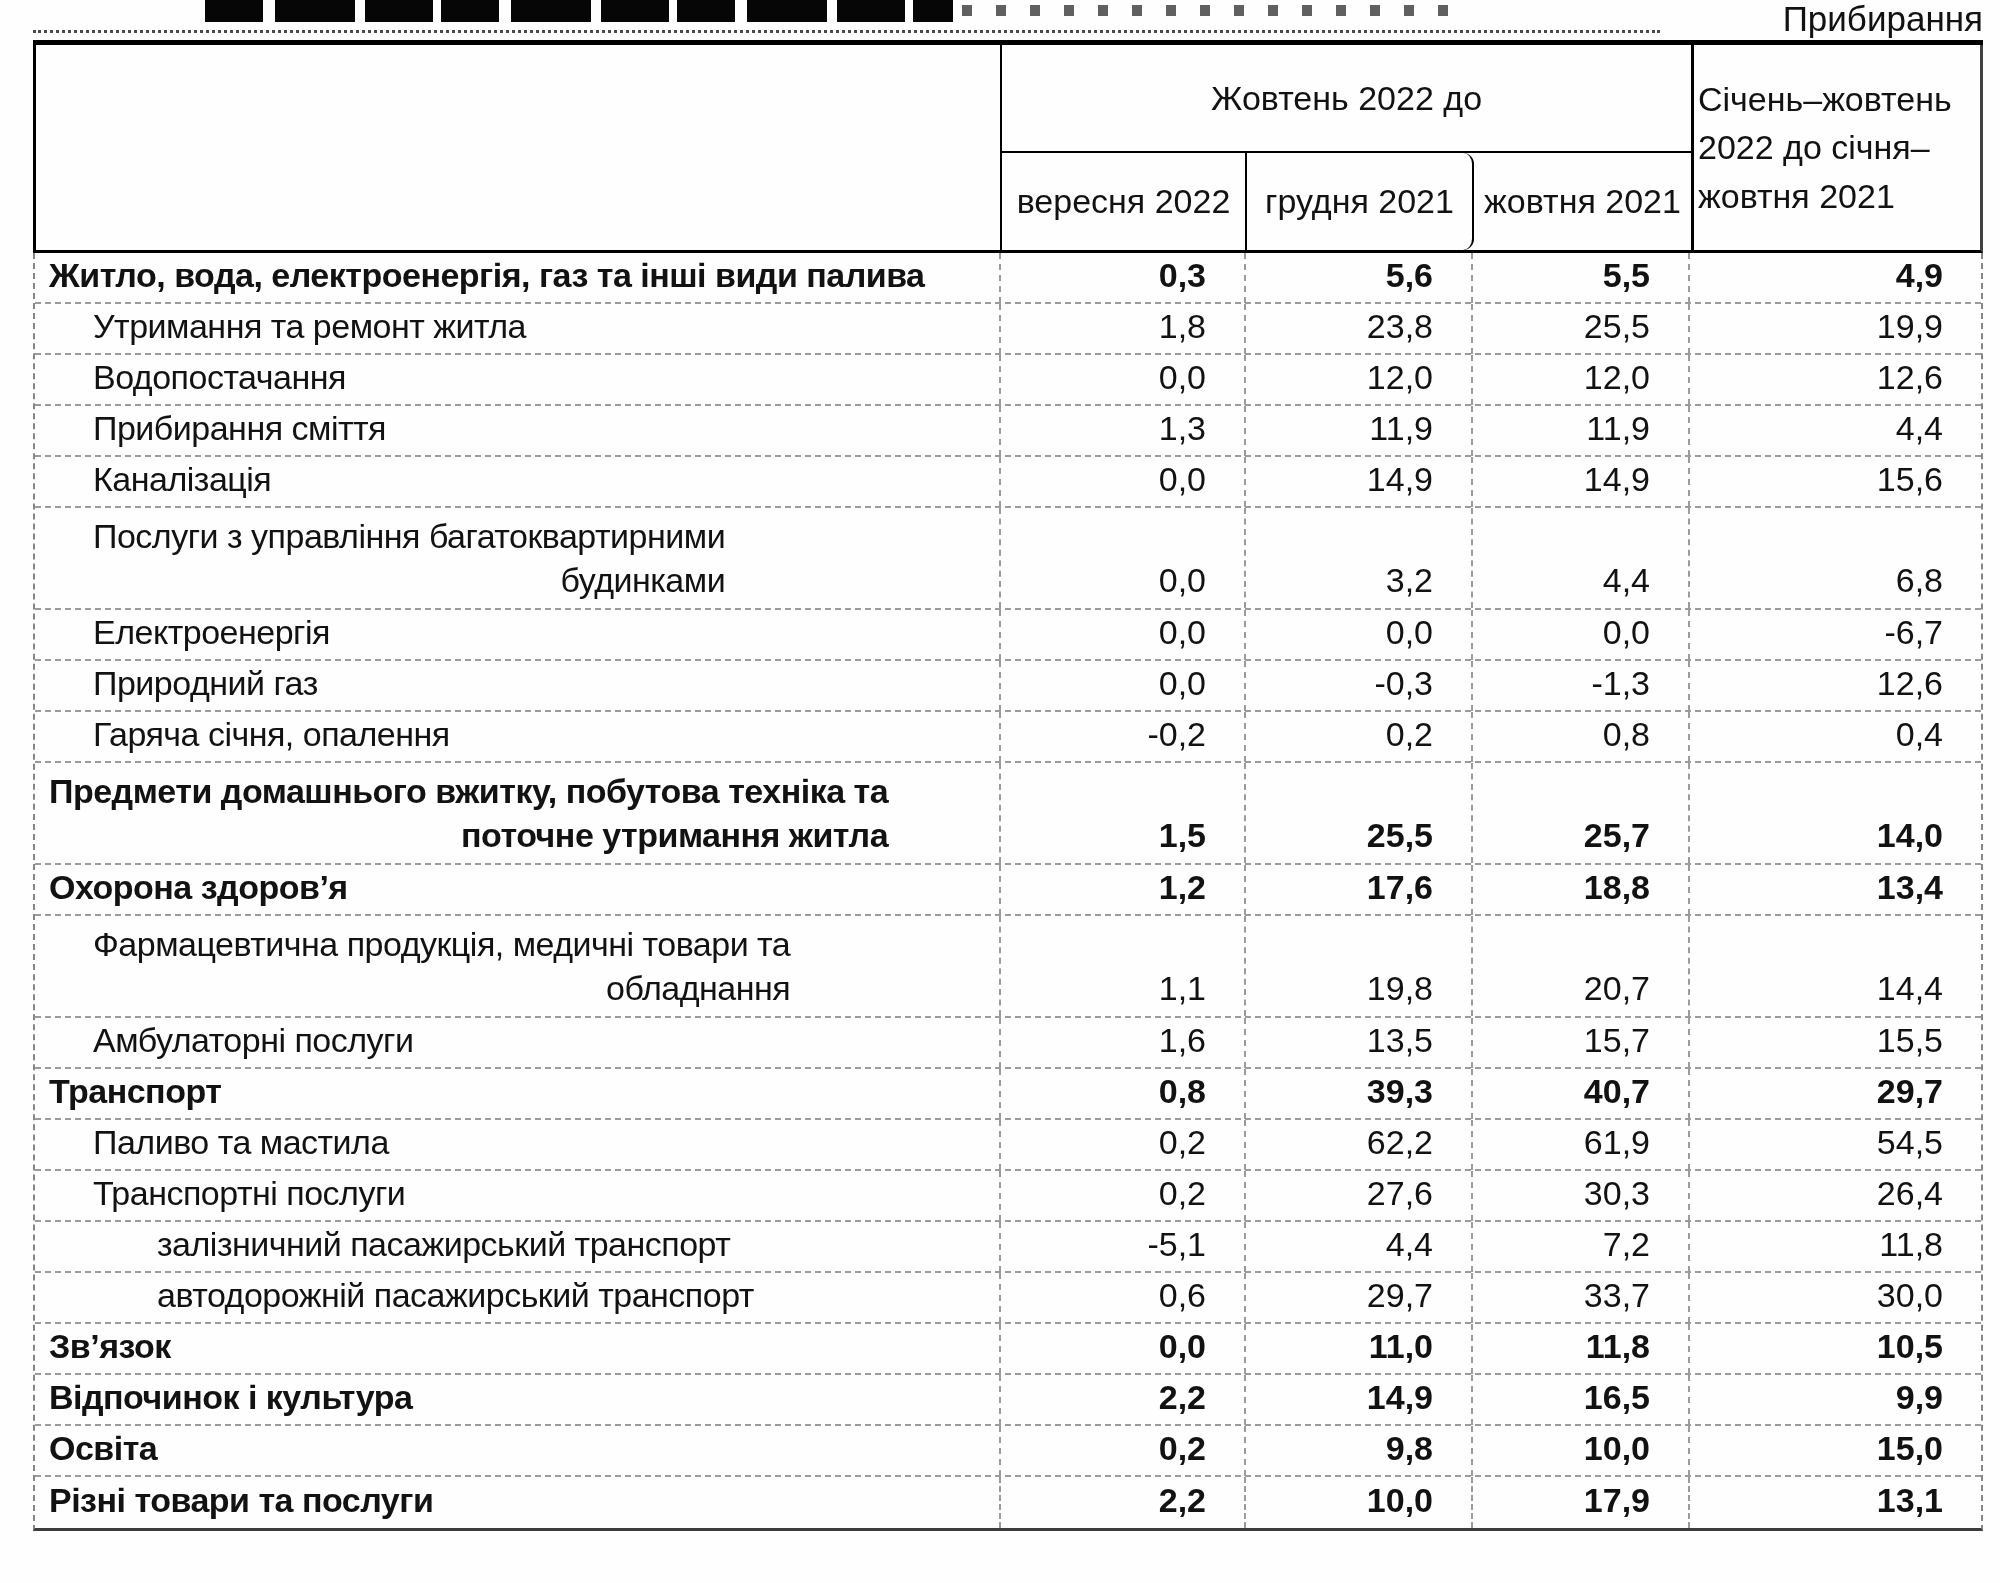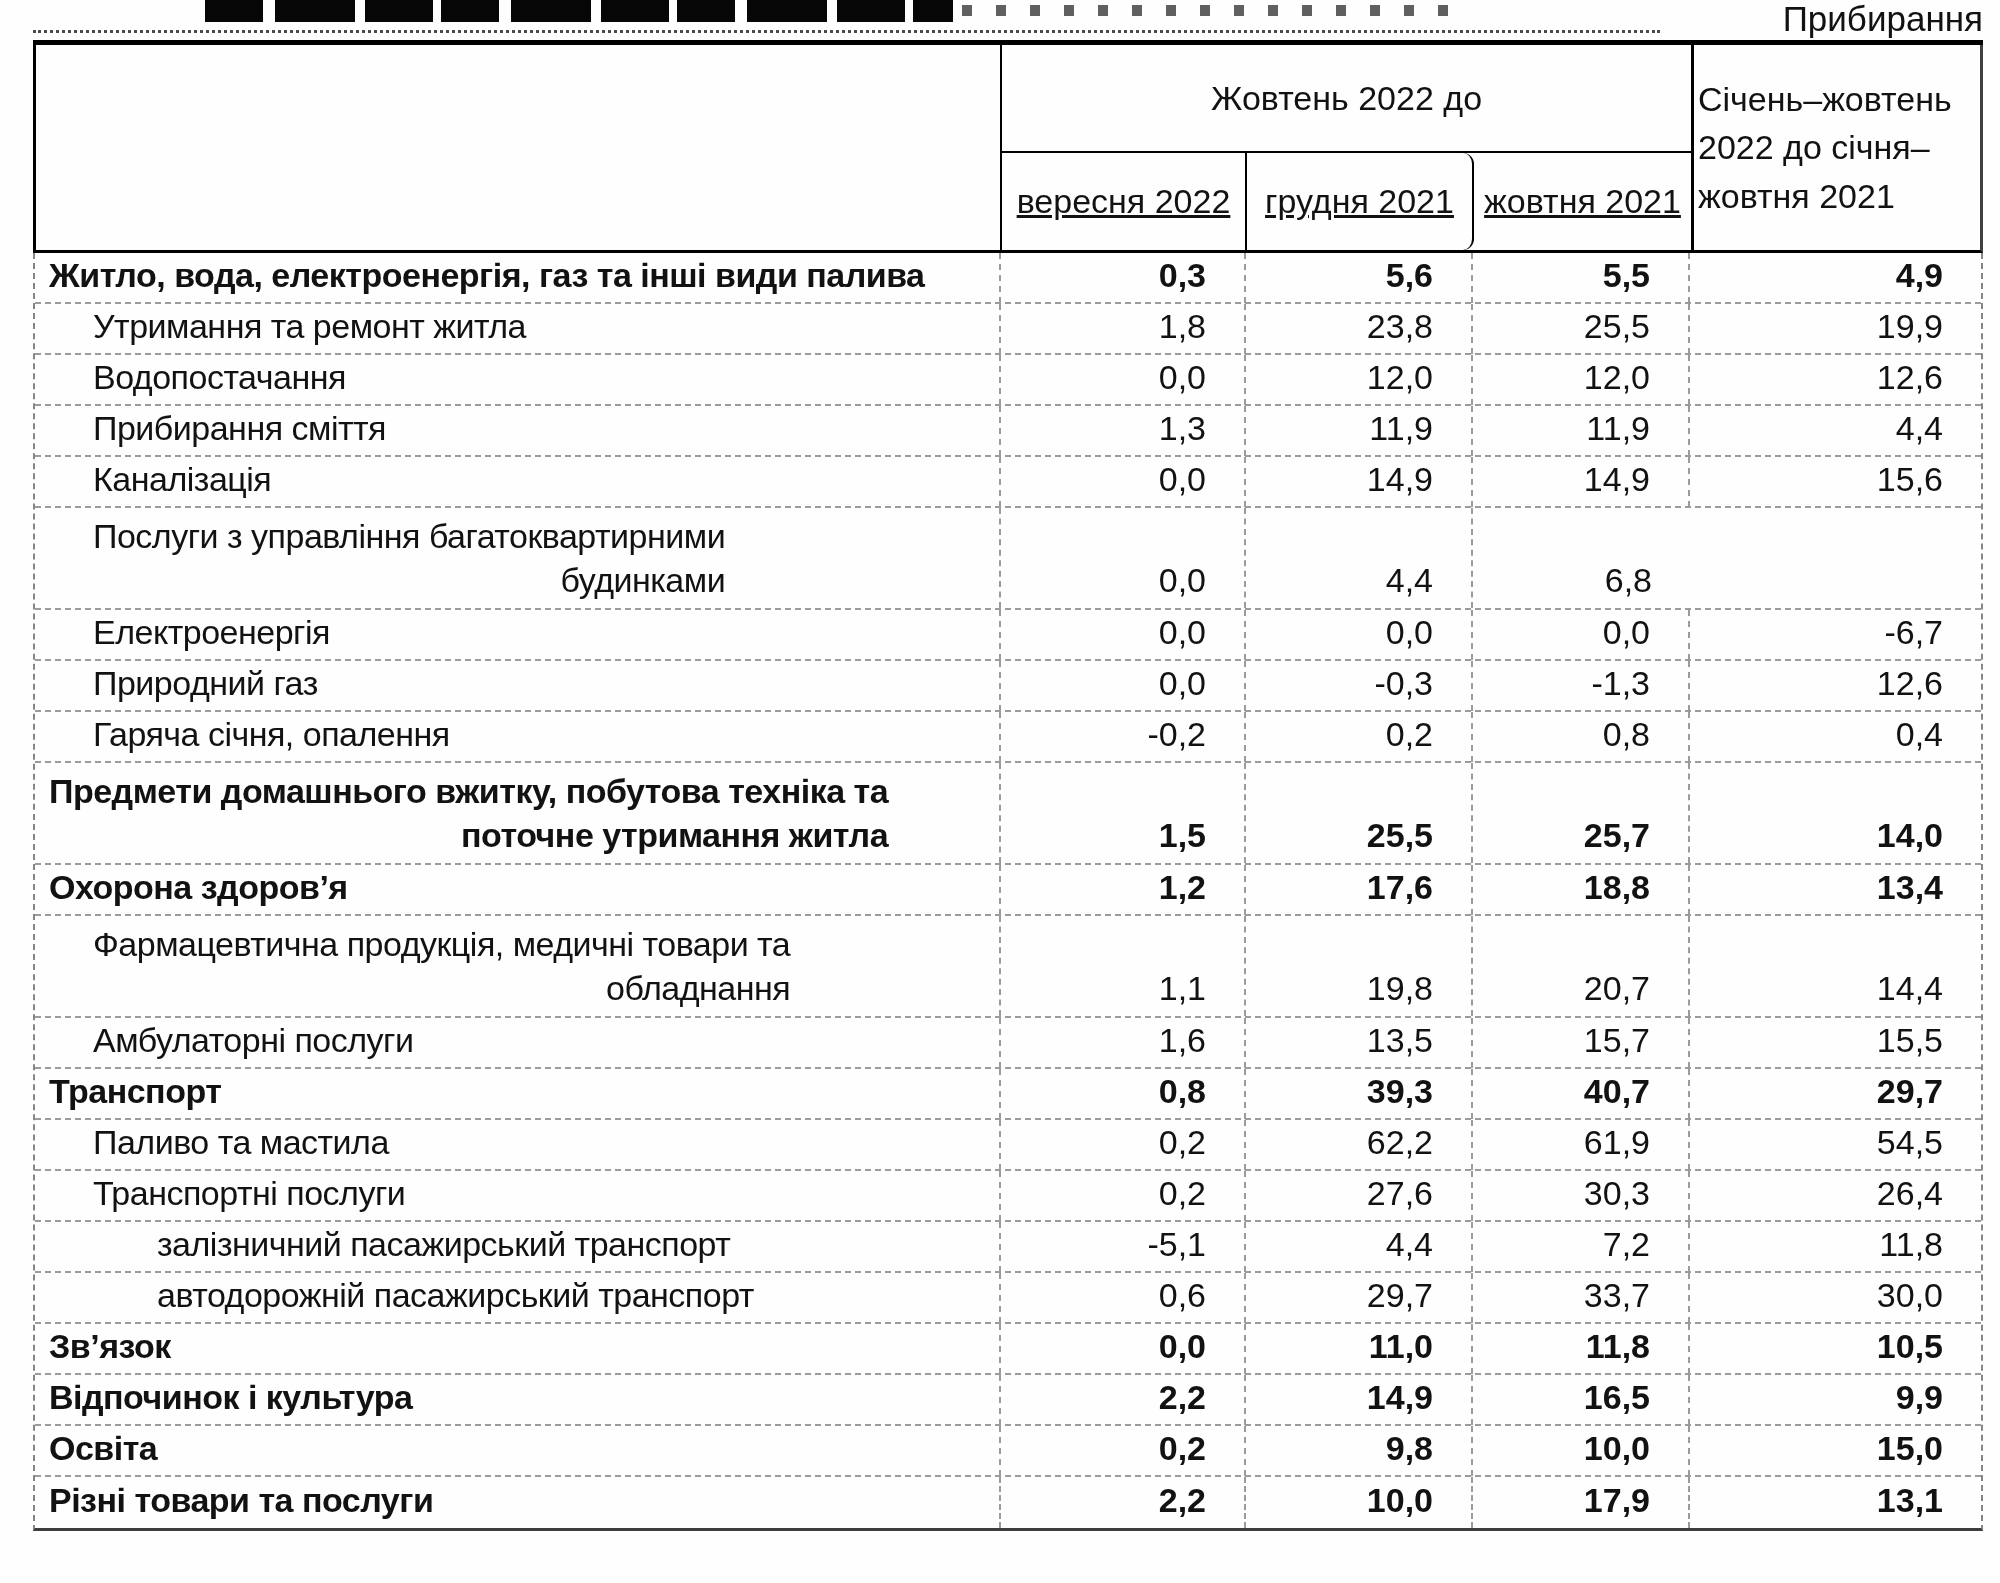--- a/index.html
+++ b/index.html
@@ -51,21 +51,21 @@
     border-bottom:3px solid #000;
     font-size:34px;
   }
   .corner  { grid-column:1; grid-row:1/3; border-right:2px solid #000; }
   .group   {
     grid-column:2/5; grid-row:1;
     display:flex; align-items:center; justify-content:center;
     border-bottom:2px solid #000;
   }
   .sub     { grid-row:2; display:flex; align-items:center; justify-content:center;
-             border-right:2px solid #000; padding:0 4px; text-align:center;text-decoration:underline; }
+             border-right:2px solid #000; padding:0 4px; text-align:center; }
   .sub.c2  { grid-column:2; }
   .sub.c3  { grid-column:3;border-radius:11px; }
   .sub.c4  { grid-column:4; border-right:none; }
   .period  {
     grid-column:5; grid-row:1/3;
     border-left:3px solid #000;
     display:flex; align-items:center; justify-content:center;
     text-align:left; line-height:1.42; padding:0 4px;
   }
 
@@ -162,20 +162,21 @@
           <div class="cell label">Каналізація</div>
           <div class="cell num">0,0</div>
           <div class="cell num">14,9</div>
           <div class="cell num">14,9</div>
           <div class="cell num last">15,6</div>
         </div>
         <div class="row tall indent1">
           <div class="cell label">Послуги з управління багатоквартирними
 будинками</div>
           <div class="cell num">0,0</div>
+          <div class="cell num">3,2</div>
           <div class="cell num">4,4</div>
           <div class="cell num last">6,8</div>
         </div>
         <div class="row indent1">
           <div class="cell label">Електроенергія</div>
           <div class="cell num">0,0</div>
           <div class="cell num">0,0</div>
           <div class="cell num">0,0</div>
           <div class="cell num last">-6,7</div>
         </div>

